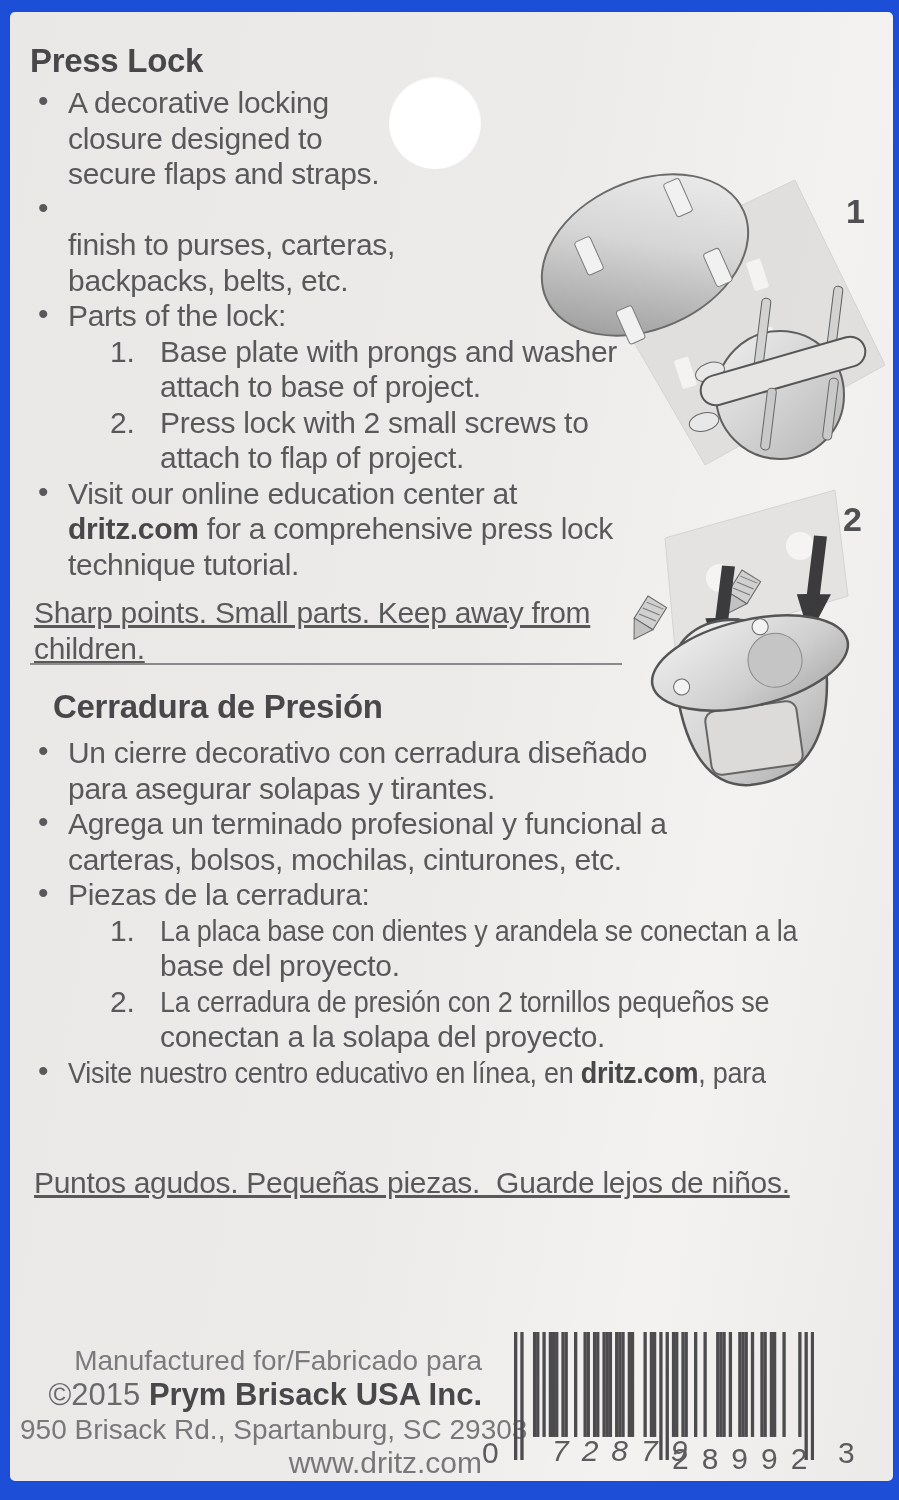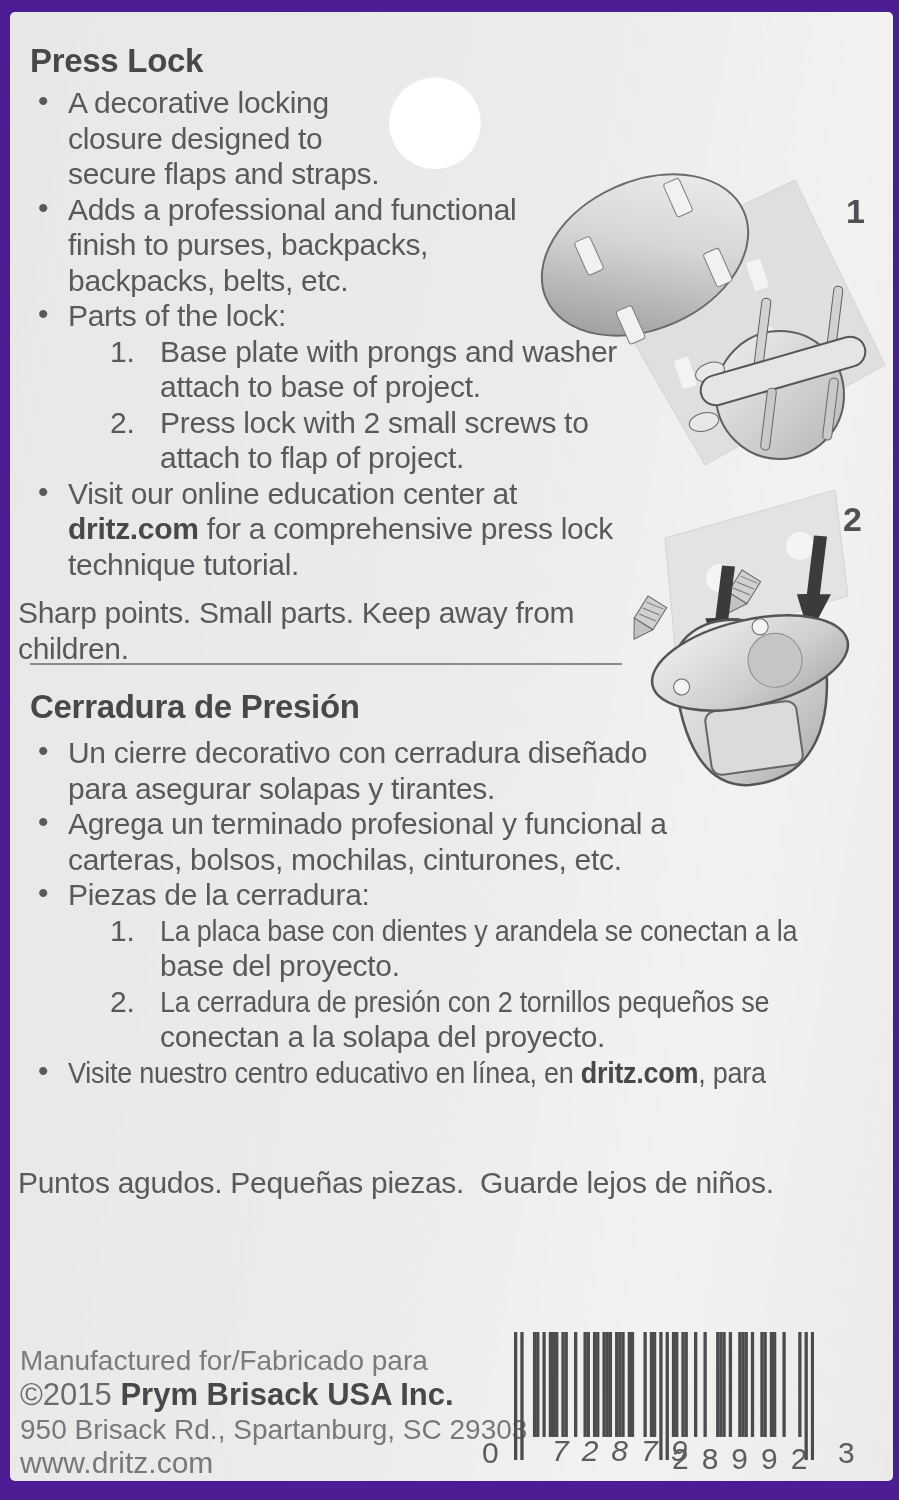--- a/index.html
+++ b/index.html
@@ -1,38 +1,38 @@
 <!DOCTYPE html>
 <html><head>
 <meta charset="utf-8">
 <style>
   html,body{margin:0;padding:0;background:#ffffff;}
-  .stage{position:relative;width:899px;height:1500px;background:#4c1d95;overflow:hidden;
+  .stage{position:relative;width:899px;height:1500px;background:#1d4ed8;overflow:hidden;
          font-family:"Liberation Sans",sans-serif;color:#59595b;}
   .card{position:absolute;left:10px;top:12px;width:883px;height:1469px;border-radius:5px;
         background:linear-gradient(100deg,#e9e8e7 0%,#ecebea 50%,#f3f2f1 76%,#ebeae9 100%);
         box-shadow:0 0 3px rgba(0,0,0,0.08);}
   .hole{position:absolute;left:379px;top:65px;width:92px;height:92px;border-radius:50%;
         background:#ffffff;box-shadow:inset 0 1px 2px rgba(0,0,0,0.05);}
   .h1{position:absolute;left:20px;font-size:33px;font-weight:bold;color:#48484a;
       letter-spacing:-0.3px;white-space:nowrap;}
   .tcol{position:absolute;left:0;width:880px;}
   .ln{position:relative;height:35.5px;line-height:35.5px;font-size:30px;
       letter-spacing:-0.3px;white-space:pre;}
   .dot{position:absolute;left:28px;top:-2px;font-size:30px;color:#59595b;}
   .t{display:inline-block;margin-left:58px;}
   .num{position:absolute;left:100px;}
   .t2{display:inline-block;margin-left:150px;}
-  .t0{display:inline-block;margin-left:8px;}
+  .t0{display:inline-block;margin-left:24px;text-decoration:underline;}
   .cond{transform:scaleX(0.9);transform-origin:0 50%;}
   b{font-weight:bold;color:#48484a;}
   .divider{position:absolute;left:20px;top:651px;width:592px;height:2px;background:#8a8a8c;}
   .steplabel{position:absolute;font-size:34px;font-weight:bold;color:#505052;}
   .d-svg{position:absolute;}
-  .footer{position:absolute;left:10px;top:1332px;width:462px;text-align:left;}
+  .footer{position:absolute;left:10px;top:1332px;width:462px;text-align:right;}
   .f1{font-size:28px;color:#7b7b7d;line-height:33px;white-space:nowrap;}
   .f2{font-size:31px;color:#6a6a6c;line-height:36px;white-space:nowrap;}
   .f3{font-size:28px;color:#78787a;line-height:33px;white-space:nowrap;}
   .f4{font-size:30px;color:#78787a;line-height:33px;white-space:nowrap;}
   .barcode-wrap{position:absolute;left:490px;top:1312px;width:370px;height:160px;}
   .barcode-wrap svg{position:absolute;left:14px;top:8px;}
   .bc-digit{position:absolute;font-size:30px;color:#5c5c5e;}
   .bc-left{left:-18px;top:112px;}
   .bc-g1{left:52px;top:110px;letter-spacing:13px;font-style:italic;}
   .bc-g2{left:172px;top:118px;letter-spacing:13px;}
@@ -45,41 +45,41 @@
   <div class="card">
 
     <div class="hole"></div>
 
     <div class="h1" style="top:30px;">Press Lock</div>
 
     <div class="tcol" style="top:73px;">
       <div class="ln"><span class="dot">•</span><span class="t">A decorative locking</span></div>
       <div class="ln"><span class="t">closure designed to</span></div>
       <div class="ln"><span class="t">secure flaps and straps.</span></div>
-      <div class="ln"><span class="dot">•</span><span class="t">Adds a professional and functional</span></div>
-      <div class="ln"><span class="t">finish to purses, backpacks,</span></div>
+      <div class="ln"><span class="dot">•</span></div>
+      <div class="ln"><span class="t">finish to purses, carteras,</span></div>
       <div class="ln"><span class="t">backpacks, belts, etc.</span></div>
       <div class="ln"><span class="dot">•</span><span class="t">Parts of the lock:</span></div>
       <div class="ln"><span class="num">1.</span><span class="t2">Base plate with prongs and washer</span></div>
       <div class="ln"><span class="t2">attach to base of project.</span></div>
       <div class="ln"><span class="num">2.</span><span class="t2">Press lock with 2 small screws to</span></div>
       <div class="ln"><span class="t2">attach to flap of project.</span></div>
       <div class="ln"><span class="dot">•</span><span class="t">Visit our online education center at</span></div>
       <div class="ln"><span class="t"><b>dritz.com</b><span> for a comprehensive press lock</span></span></div>
       <div class="ln"><span class="t">technique tutorial.</span></div>
     </div>
 
     <div class="tcol" style="top:583px;">
       <div class="ln"><span class="t0">Sharp points. Small parts. Keep away from</span></div>
       <div class="ln"><span class="t0">children.</span></div>
     </div>
 
     <div class="divider"></div>
 
-    <div class="h1" style="top:676px;">Cerradura de Presión</div>
+    <div class="h1" style="top:676px;margin-left:23px;">Cerradura de Presión</div>
 
     <div class="tcol" style="top:723px;">
       <div class="ln"><span class="dot">•</span><span class="t">Un cierre decorativo con cerradura diseñado</span></div>
       <div class="ln"><span class="t">para asegurar solapas y tirantes.</span></div>
       <div class="ln"><span class="dot">•</span><span class="t">Agrega un terminado profesional y funcional a</span></div>
       <div class="ln"><span class="t">carteras, bolsos, mochilas, cinturones, etc.</span></div>
       <div class="ln"><span class="dot">•</span><span class="t">Piezas de la cerradura:</span></div>
       <div class="ln"><span class="num">1.</span><span class="t2 cond">La placa base con dientes y arandela se conectan a la</span></div>
       <div class="ln"><span class="t2">base del proyecto.</span></div>
       <div class="ln"><span class="num">2.</span><span class="t2 cond">La cerradura de presión con 2 tornillos pequeños se</span></div>

